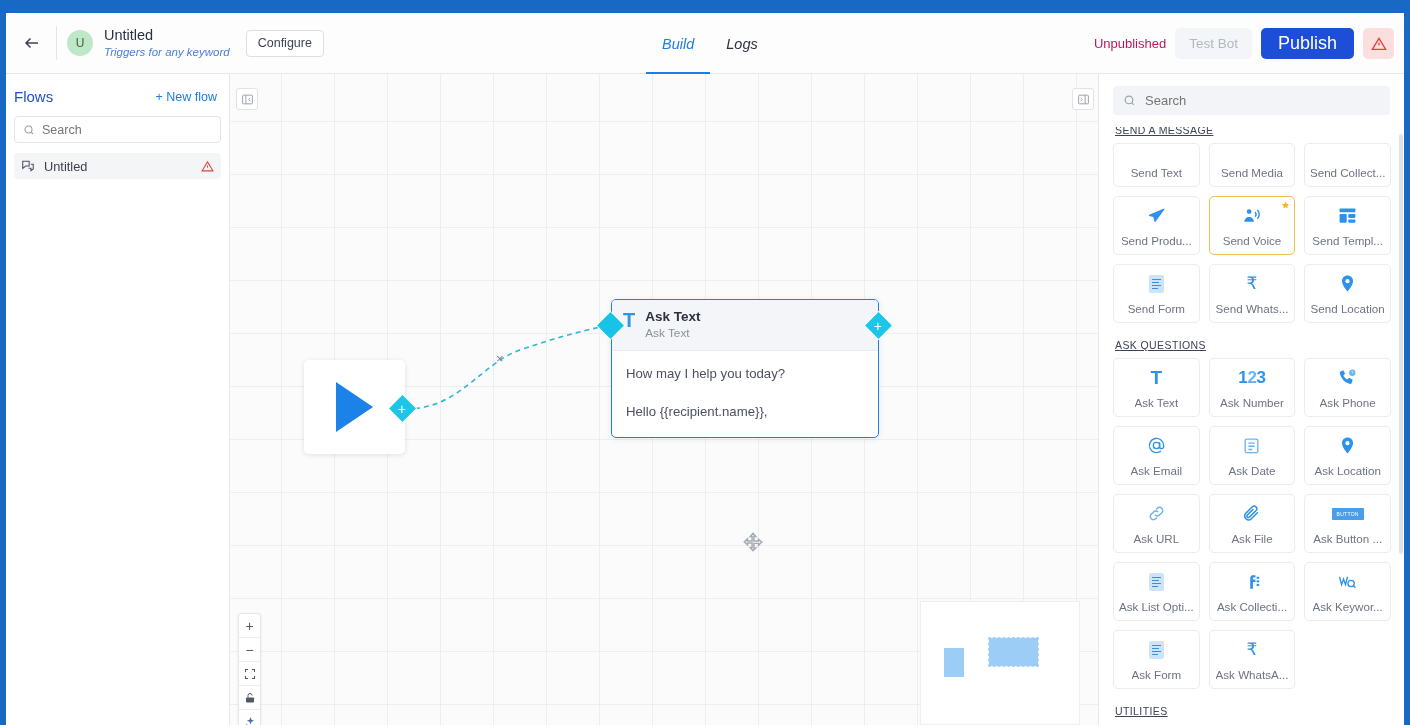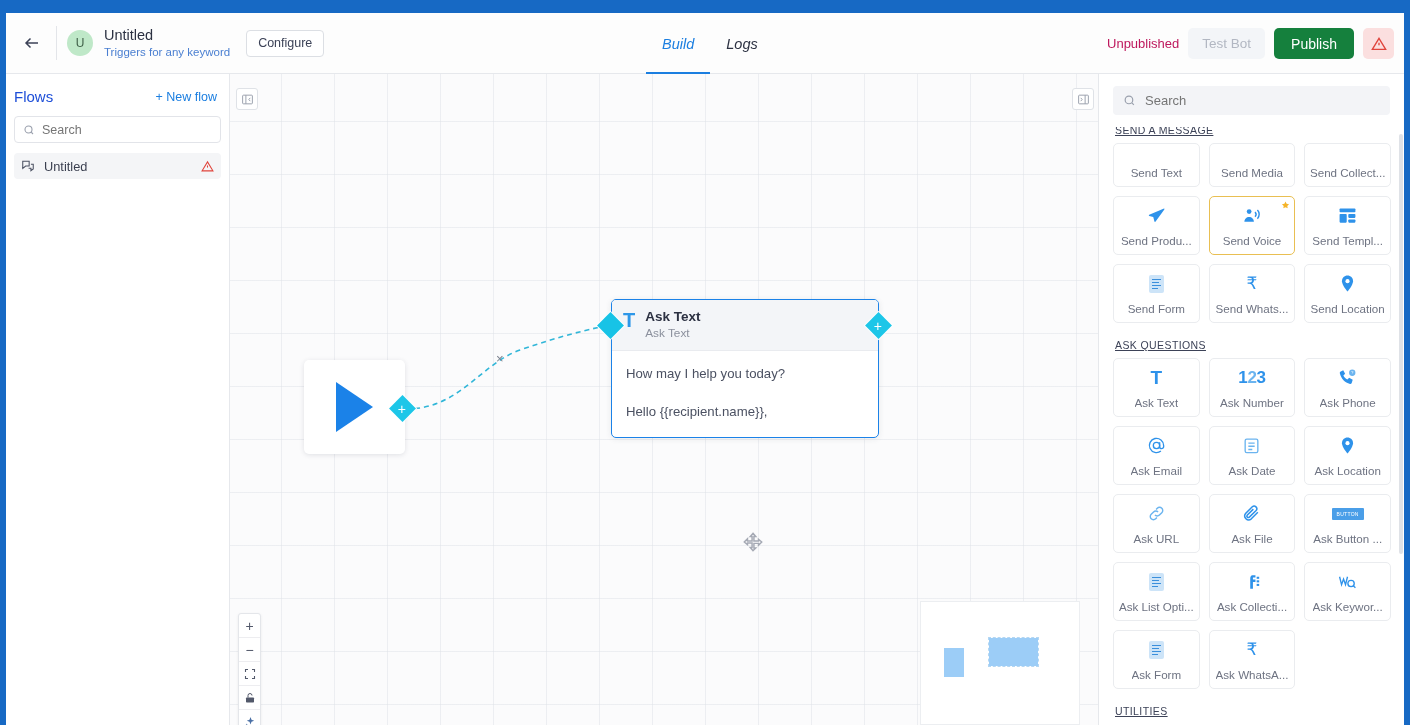--- a/index.html
+++ b/index.html
@@ -32,21 +32,21 @@
   .hdr-divider { width: 1px; height: 34px; background: #e3e5e9; margin: 0 10px 0 2px; }
   .avatar {
     width: 26px; height: 26px; border-radius: 50%;
     background: #bfe8c8; color: #3e5f47;
     font-size: 12px; display:flex; align-items:center; justify-content:center;
     flex: 0 0 26px;
   }
   .title-block { margin-left: 11px; min-width: 120px; }
   .flow-title { font-size: 14.5px; color: #2c3142; line-height: 17px; }
   .flow-sub {
-    font-size: 11.5px; color: #4a7fd1; 
+    font-size: 11.5px; color: #4a7fd1; font-style: italic;
     line-height: 15px; margin-top: 1px;
   }
   .configure-btn {
     margin-left: 16px; height: 27px; padding: 0 11px;
     border: 1px solid #dcdfe4; border-radius: 4px;
     background: #fff; color: #3c4257; font-size: 12.5px;
     display: flex; align-items: center; cursor: pointer;
     font-family: "Liberation Sans", sans-serif;
   }
 
@@ -64,21 +64,21 @@
   }
   .unpublished { font-size: 13px; color: #be185d; }
   .testbot-btn {
     height: 31px; padding: 0 14px; border-radius: 5px;
     background: #f3f5f8; color: #b2b7c2; font-size: 13.5px;
     display: flex; align-items: center; cursor: default; border: none;
     font-family: "Liberation Sans", sans-serif;
   }
   .publish-btn {
     height: 31px; padding: 0 17px; border-radius: 5px;
-    background: #15803d; color: #fff; font-size: 14px;
+    background: #1d4ed8; color: #fff; font-size: 18px;
     display: flex; align-items: center; cursor: pointer; border: none;
     font-family: "Liberation Sans", sans-serif;
   }
   .warn-btn {
     width: 31px; height: 31px; border-radius: 5px;
     background: #fbdfdf; display: flex; align-items: center; justify-content: center;
     cursor: pointer;
   }
   .warn-btn svg { width: 16px; height: 16px; }
 

